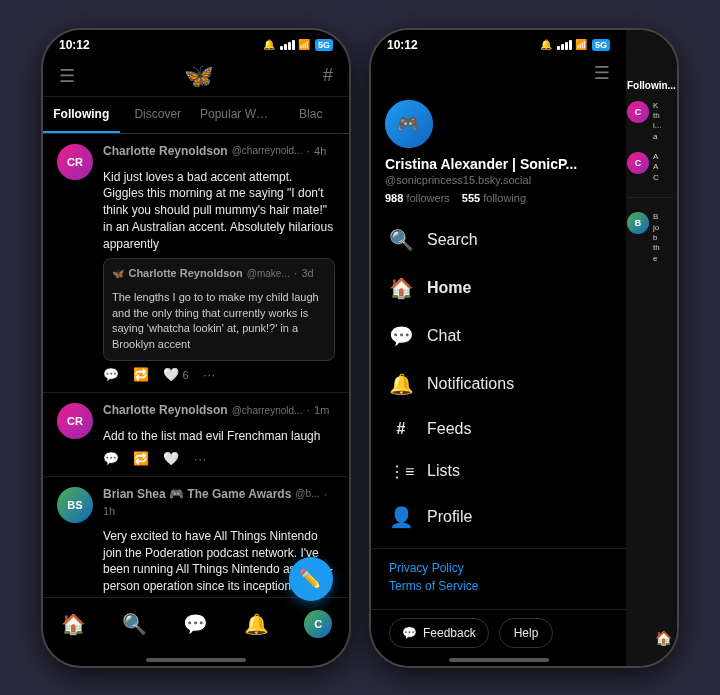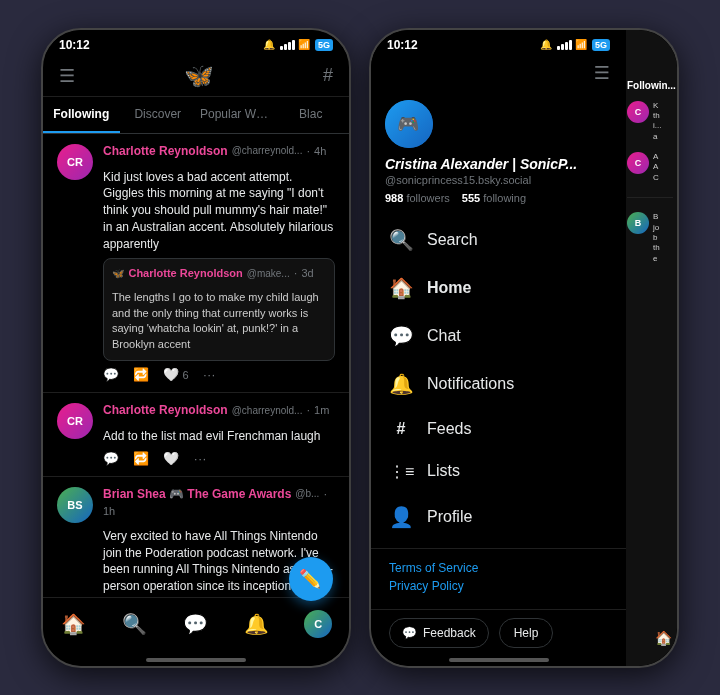--- a/index.html
+++ b/index.html
@@ -141,21 +141,21 @@
       font-weight: 700;
       color: #fff;
     }
     .tweet-body { flex: 1; min-width: 0; }
     .tweet-header {
       display: flex;
       align-items: center;
       gap: 4px;
       flex-wrap: wrap;
     }
-    .tweet-name { color: #ec4899; font-size: 12px; font-weight: 700; }
+    .tweet-name { color: #a3a3a3; font-size: 12px; font-weight: 700; }
     .tweet-handle { color: #71767b; font-size: 10px; }
     .tweet-time { color: #71767b; font-size: 11px; }
     .tweet-text { color: #e7e9ea; font-size: 12px; line-height: 1.4; margin-top: 11px; }
     .retweet-box {
       background: #111;
       border: 1px solid #2f3336;
       border-radius: 8px;
       padding: 8px;
       margin-top: 6px;
     }
@@ -284,21 +284,21 @@
       border-radius: 50%;
       background: linear-gradient(135deg, #1d9bf0, #1565c0);
       display: flex;
       align-items: center;
       justify-content: center;
       font-size: 20px;
       flex-shrink: 0;
       overflow: hidden;
     }
     .drawer-name-section { flex: 1; }
-    .drawer-name { color: #fff; font-size: 14px; font-weight: 700; font-style: italic; }
+    .drawer-name { color: #fff; font-size: 14px; font-weight: 700; }
     .drawer-handle { color: #71767b; font-size: 11px; margin-top: 2px; }
     .drawer-stats {
       display: flex;
       gap: 12px;
       margin-top: 6px;
       align-items: center;
     }
     .stat-item { color: #71767b; font-size: 11px; }
     .stat-item strong { color: #fff; }
     .drawer-menu {
@@ -618,22 +618,22 @@
             <span class="menu-item-icon">👤</span>
             <span class="menu-item-label">Profile</span>
           </div>
           <div class="menu-item">
             
             
           </div>
         </div>
 
         <div class="drawer-footer">
+          <a class="footer-link">Privacy Policy</a>
           <a class="footer-link">Terms of Service</a>
-          <a class="footer-link">Privacy Policy</a>
         </div>
 
         <div class="drawer-bottom-actions">
           <button class="feedback-btn">
             <span>💬</span>
             <span>Feedback</span>
           </button>
           <button class="help-btn">
             <span>Help</span>
           </button>

